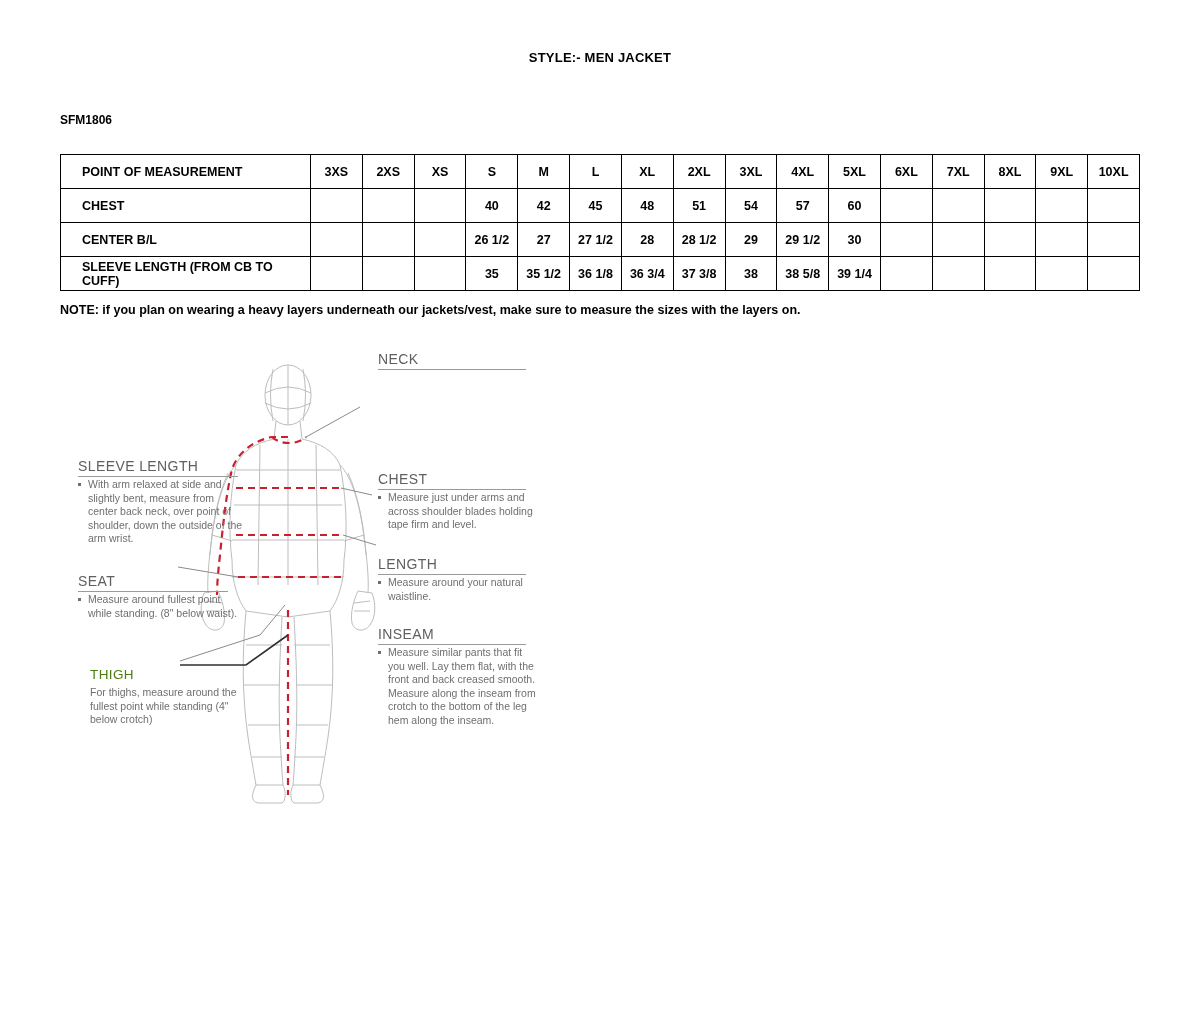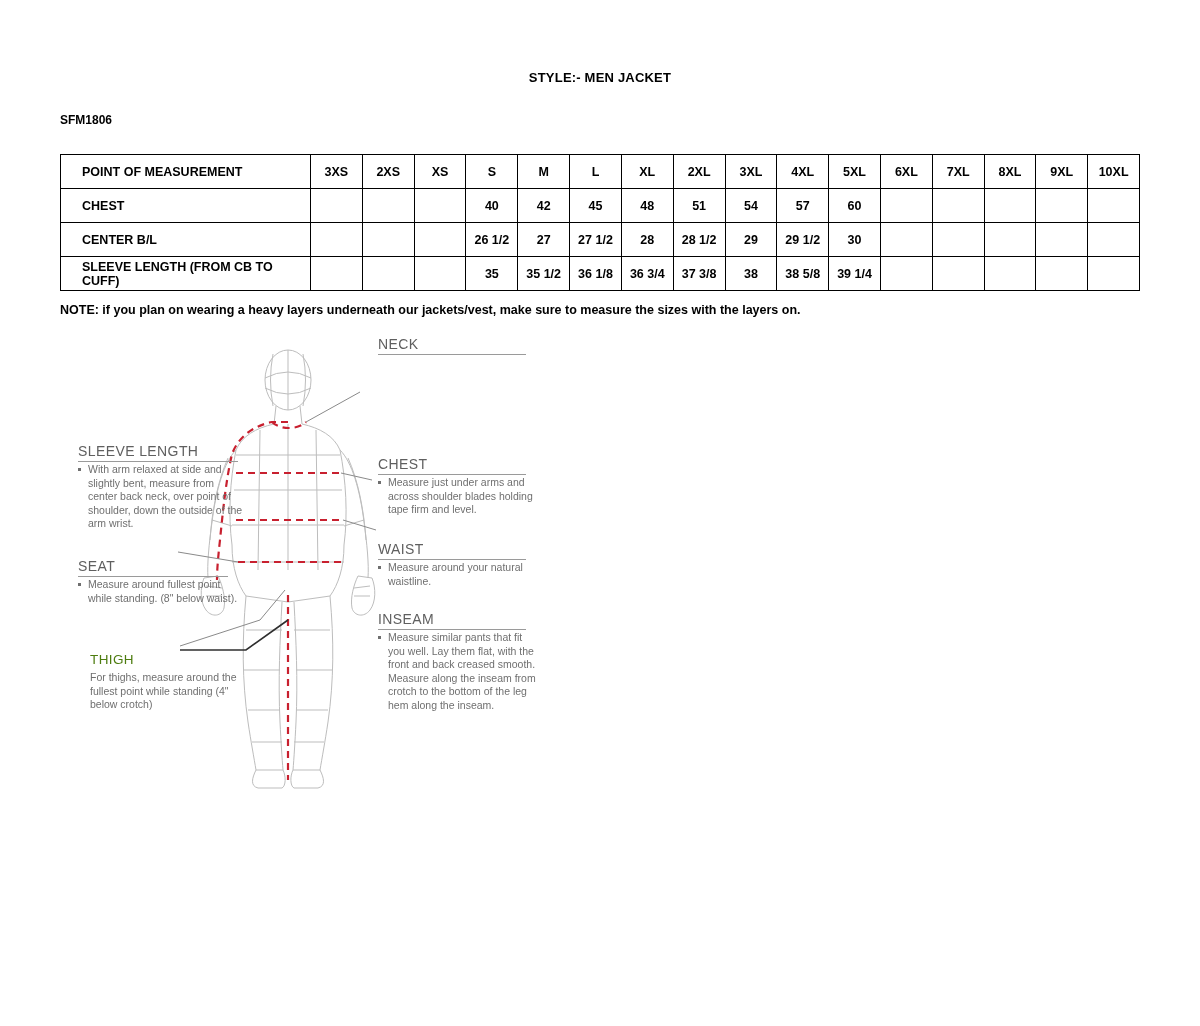--- a/index.html
+++ b/index.html
@@ -17,21 +17,21 @@
   }
 
   .page {
     position: relative;
     width: 1200px;
     height: 1026px;
   }
 
   .doc-title {
     position: absolute;
-    top: 70px;
+    top: 50px;
     left: 0;
     width: 1200px;
     text-align: center;
     font-size: 13px;
     font-weight: bold;
     letter-spacing: 0.2px;
   }
 
   .style-code {
     position: absolute;
@@ -70,21 +70,21 @@
   .note {
     position: absolute;
     top: 303px;
     left: 60px;
     font-size: 12.5px;
     font-weight: bold;
   }
 
   .figure-area {
     position: absolute;
-    top: 330px;
+    top: 345px;
     left: 60px;
     width: 600px;
     height: 470px;
   }
 
   .figure-area svg {
     display: block;
   }
 
   .callout {
@@ -317,21 +317,21 @@
     </div>
     <div class="rule" style="top:131px; left:18px; width:160px;"></div>
 
     <div class="callout" style="top:126px; left:318px; width:160px;">
       <div class="c-title">CHEST</div>
       <div class="c-body bulleted">Measure just under arms and across shoulder blades holding tape firm and level.</div>
     </div>
     <div class="rule" style="top:144px; left:318px; width:148px;"></div>
 
     <div class="callout" style="top:211px; left:318px; width:160px;">
-      <div class="c-title">WAIST</div>
+      <div class="c-title">LENGTH</div>
       <div class="c-body bulleted">Measure around your natural waistline.</div>
     </div>
     <div class="rule" style="top:229px; left:318px; width:148px;"></div>
 
     <div class="callout" style="top:228px; left:18px; width:160px;">
       <div class="c-title">SEAT</div>
       <div class="c-body bulleted">Measure around fullest point while standing. (8" below waist).</div>
     </div>
     <div class="rule" style="top:246px; left:18px; width:150px;"></div>
 

